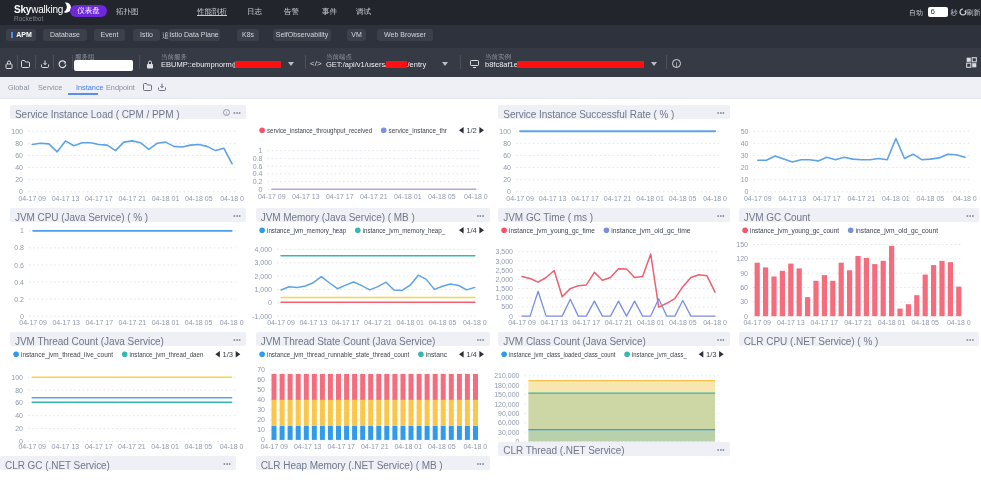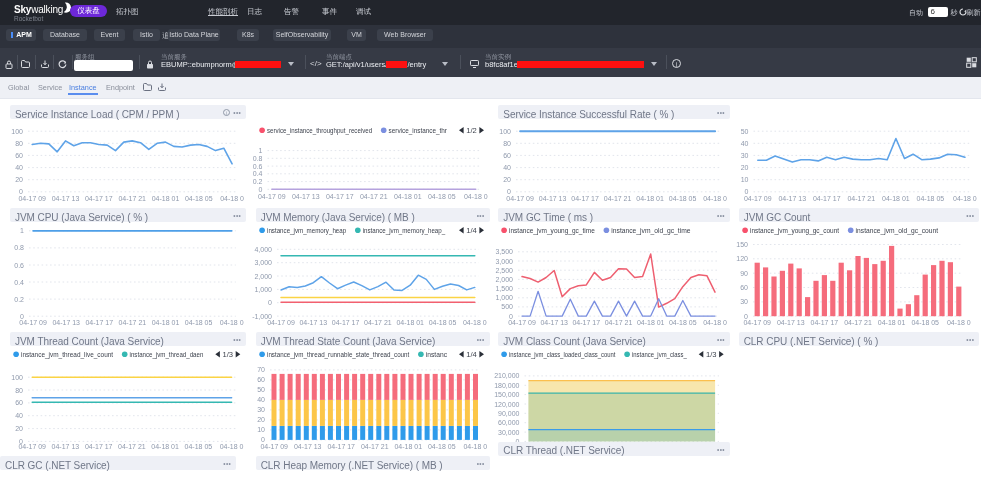--- a/index.html
+++ b/index.html
@@ -38,21 +38,21 @@
 <div class="tbar"></div>
 <div class="tabs"></div>
 <span class="logo"><b>Sky</b>walking</span>
 <svg style="position:absolute;left:61px;top:2px" width="11" height="11" viewBox="0 0 12 12">
   <path d="M4.2 0.6 a5.6 5.6 0 1 1 -1.2 10.6 a6.6 6.6 0 0 0 1.2 -10.6 z" fill="#fff"></path>
   </svg>
 <span class="rocket">Rocketbot</span>
 <span class="m act" style="left:70px;width:37px;">仪表盘</span>
 <span class="m" style="left:116px;">拓扑图</span>
 <span class="m" style="left:162px;margin-top:24px;">追踪</span>
-<span class="m" style="left:208px;text-decoration:underline;">性能剖析</span>
+<span class="m" style="left:197px;text-decoration:underline;">性能剖析</span>
 <span class="m" style="left:247px;">日志</span>
 <span class="m" style="left:284px;">告警</span>
 <span class="m" style="left:322px;">事件</span>
 <span class="m" style="left:356px;">调试</span>
 <span class="m" style="left:909px;top:7px;font-size:7px;">自动</span>
 <span class="winput" style="left:928px;top:7.2px;width:20px;height:10px;color:#333;font-size:8px;line-height:10px;padding-left:2.5px;">6</span>
 <span class="m" style="left:950.5px;top:7px;font-size:7px;">秒</span>
 <svg style="position:absolute;left:958.5px;top:7.5px" width="8" height="8" viewBox="0 0 16 16">
   <path d="M8 2 a6 6 0 1 0 6 6" fill="none" stroke="#d8dade" stroke-width="2.4"></path>
   <path d="M14.6 8.4 l-4.2 -1.4 l4.2 -4.2 z" fill="#d8dade"></path>
@@ -116,21 +116,21 @@
 <span class="sep" style="left:666px;"></span>
 <span style="position:absolute;left:672px;top:58.5px;width:9px;height:9px;border:1px solid #dadce1;border-radius:50%;color:#dadce1;font-size:6.5px;line-height:9px;text-align:center;">i</span>
 <svg style="position:absolute;left:966px;top:57px" width="11" height="11" viewBox="0 0 16 16">
   <rect x="1" y="1" width="6" height="6" fill="#dadce1"></rect>
     <rect x="9" y="1" width="6" height="6" fill="none" stroke="#dadce1" stroke-width="1.5"></rect>
   <rect x="1" y="9" width="6" height="6" fill="none" stroke="#dadce1" stroke-width="1.5"></rect>
     <rect x="9" y="9" width="6" height="6" fill="#dadce1"></rect>
   </svg>
 <span class="tab" style="left:8px;">Global</span>
 <span class="tab" style="left:38px;">Service</span>
-<span class="tab act" style="left:69px;">Instance</span>
+<span class="tab act" style="left:76px;">Instance</span>
 <span style="position:absolute;left:68px;top:92.5px;width:30px;height:2px;background:#5a8dee;"></span>
 <span class="tab" style="left:106px;">Endpoint</span>
 <svg style="position:absolute;left:143px;top:83px" width="9" height="8" viewBox="0 0 18 16">
   <path d="M1 3 a2 2 0 0 1 2-2 h4 l2 3 h6 a2 2 0 0 1 2 2 v7 a2 2 0 0 1 -2 2 h-12 a2 2 0 0 1 -2 -2 z" fill="none" stroke="#6a7080" stroke-width="2"></path>
   </svg>
 <svg style="position:absolute;left:158px;top:83px" width="8" height="8" viewBox="0 0 16 16">
   <path d="M8 1 v8 M5 6 l3 3.5 3-3.5" fill="none" stroke="#6a7080" stroke-width="2"></path>
   <path d="M1 9 v4 a2 2 0 0 0 2 2 h10 a2 2 0 0 0 2-2 v-4" fill="none" stroke="#6a7080" stroke-width="2"></path>
   </svg>
 <div class="card" style="left:10.0px;top:105.4px;width:236.3px;height:97.0px">

